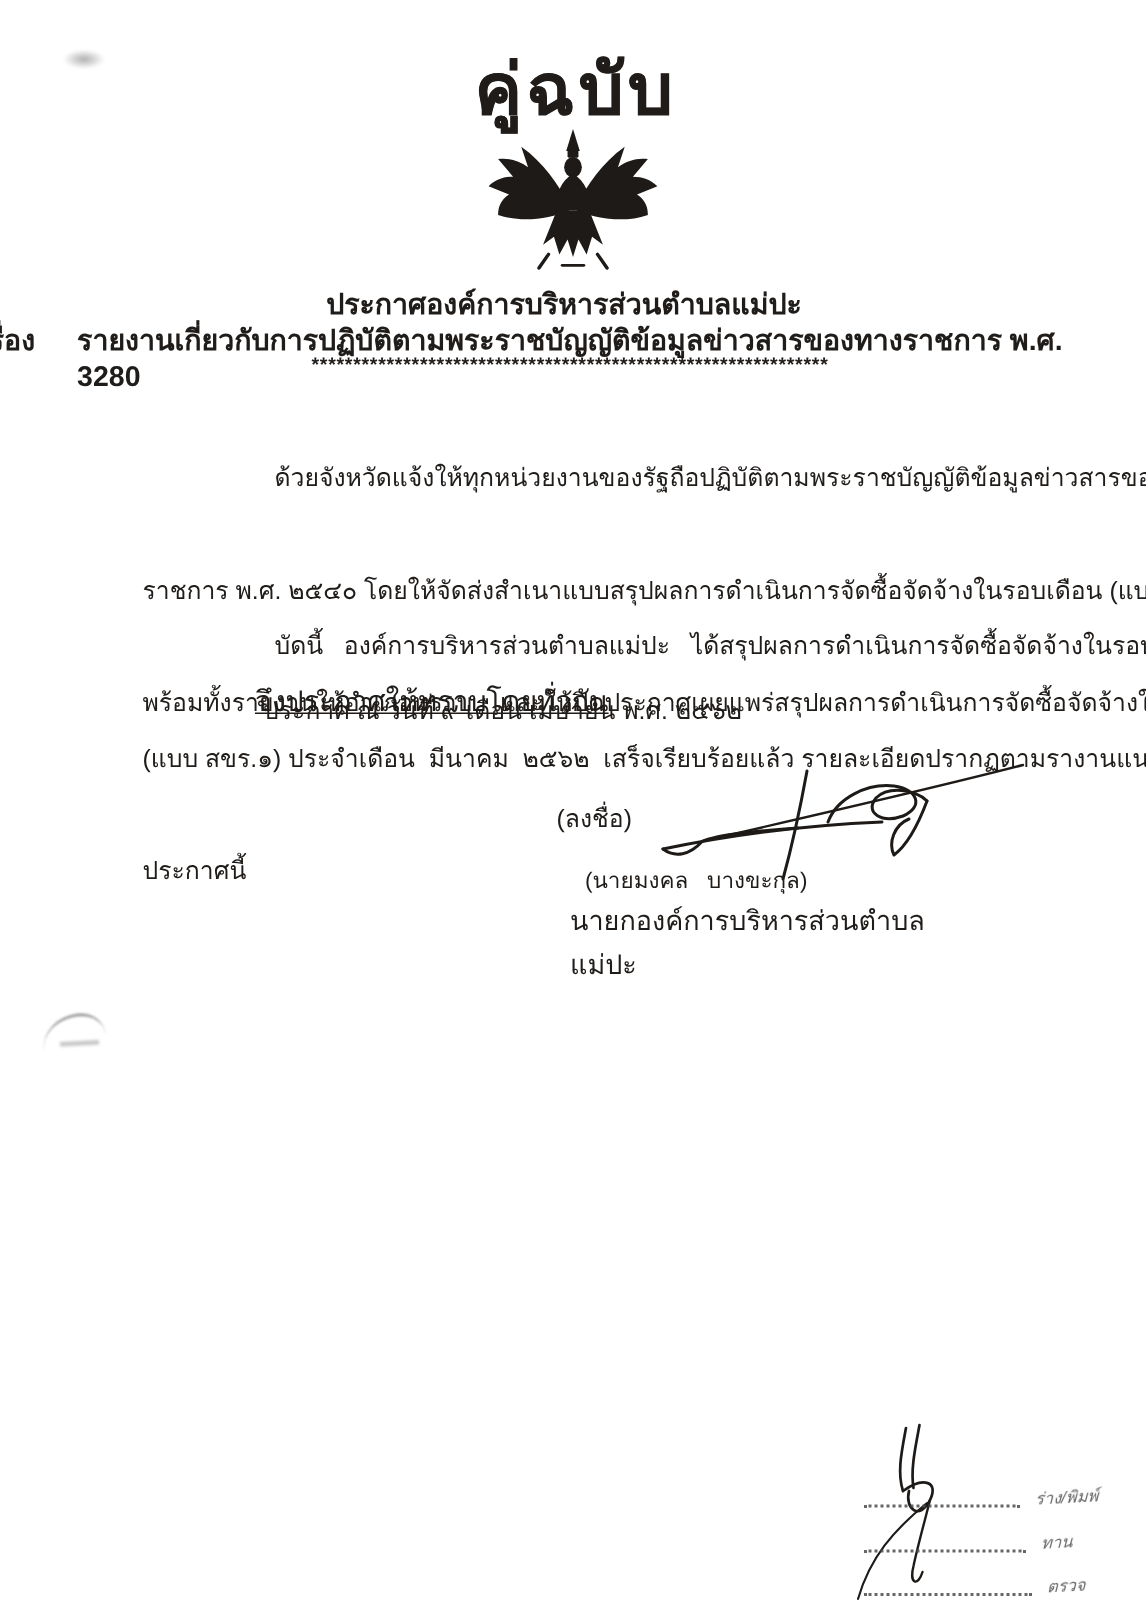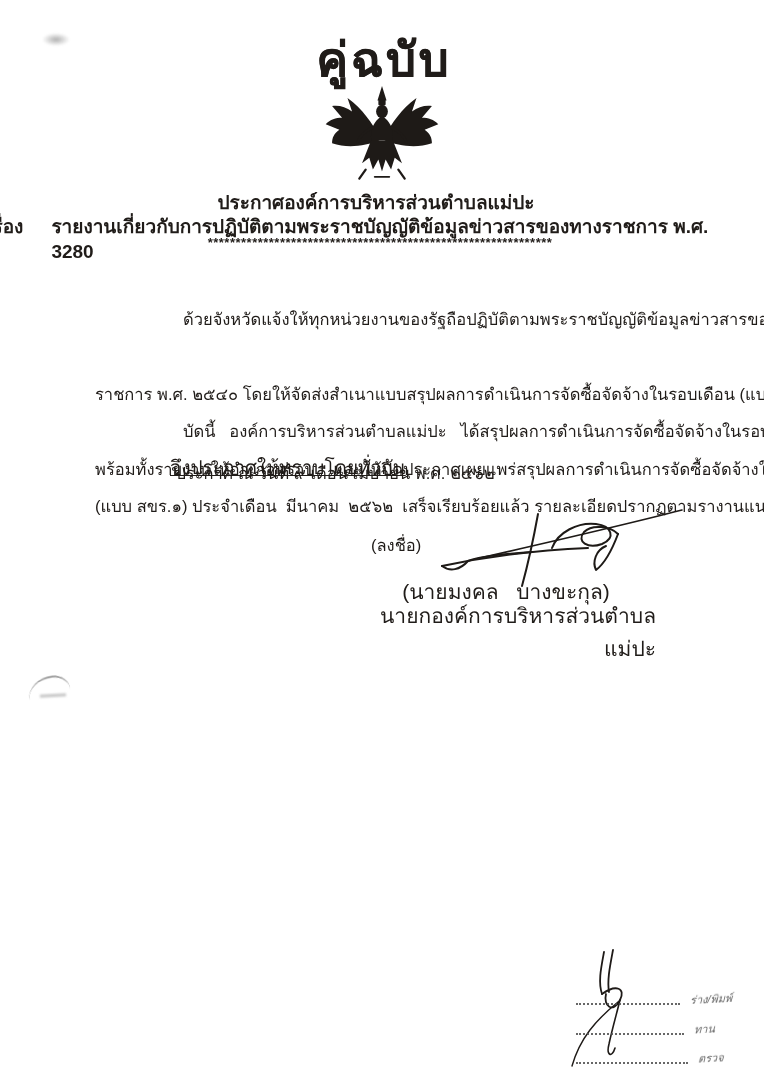--- a/index.html
+++ b/index.html
@@ -28,22 +28,22 @@
   .para{left:95px;width:594px;font-size:16.5px;line-height:25px;white-space:pre-wrap;}
   .para .line{height:25px;overflow:visible;white-space:pre;}
   .indent{text-indent:88px;}
   .p1{top:257px;}
   .p2{top:369px;}
   .closing{top:452px;left:170px;font-size:19px;text-decoration:underline;}
   .dateline{top:460px;left:160px;width:350px;text-align:center;font-size:16.5px;}
 
   .signlabel{top:532px;left:371px;font-size:16.5px;}
   .sig-scrawl{top:506px;left:420px;}
-  .signame{top:575px;left:390px;width:232px;text-align:center;font-size:21px;white-space:pre;}
-  .signtitle{top:599px;left:380px;width:276px;text-align:right;font-size:21px;}
+  .signame{top:575px;left:390px;width:232px;text-align:left;font-size:15px;white-space:pre;}
+  .signtitle{top:599px;left:380px;width:276px;text-align:left;font-size:18px;}
 
   .footer-block{top:992px;left:576px;width:188px;}
   .fline{display:flex;align-items:flex-end;gap:10px;margin-bottom:0;}
   .fl1{margin-top:0;}
   .fl2{margin-top:17px;}
   .fl3{margin-top:16px;}
   .dots{height:11px;border-bottom:2px dotted #4d4d4d;opacity:.85;}
   .d1{width:104px;}
   .d2{width:108px;}
   .d3{width:112px;}
@@ -110,20 +110,21 @@
 
 <div class="abs para p1">
   <div class="line indent">ด้วยจังหวัดแจ้งให้ทุกหน่วยงานของรัฐถือปฏิบัติตามพระราชบัญญัติข้อมูลข่าวสารของทาง</div>
   <div class="line">ราชการ พ.ศ. ๒๕๔๐ โดยให้จัดส่งสำเนาแบบสรุปผลการดำเนินการจัดซื้อจัดจ้างในรอบเดือน (แบบ สขร.๑)</div>
   <div class="line">พร้อมทั้งรายงานให้อำเภอทราบ    และให้ปิดประกาศเผยแพร่สรุปผลการดำเนินการจัดซื้อจัดจ้างในรอบเดือน</div>
 </div>
 
 <div class="abs para p2">
   <div class="line indent">บัดนี้   องค์การบริหารส่วนตำบลแม่ปะ   ได้สรุปผลการดำเนินการจัดซื้อจัดจ้างในรอบเดือน</div>
   <div class="line">(แบบ สขร.๑) ประจำเดือน  มีนาคม  ๒๕๖๒  เสร็จเรียบร้อยแล้ว รายละเอียดปรากฏตามรางานแนบท้าย</div>
+  <div class="line">ประกาศนี้</div>
 </div>
 
 <div class="abs closing">จึงประกาศให้ทราบโดยทั่วกัน</div>
 <div class="abs dateline">ประกาศ ณ วันที่  ๙  เดือน   เมษายน   พ.ศ. ๒๕๖๒</div>
 
 <div class="abs signlabel">(ลงชื่อ)</div>
 <div class="abs sig-scrawl">
   <svg width="268" height="84" viewBox="0 0 268 84" aria-hidden="true">
     <path class="stroke" stroke-width="2" d="M22,60 C30,66 40,64 48,55 C60,50 85,48 112,46"></path>
     <path class="stroke" stroke-width="2" d="M22,60 C70,50 120,44 168,42"></path>

